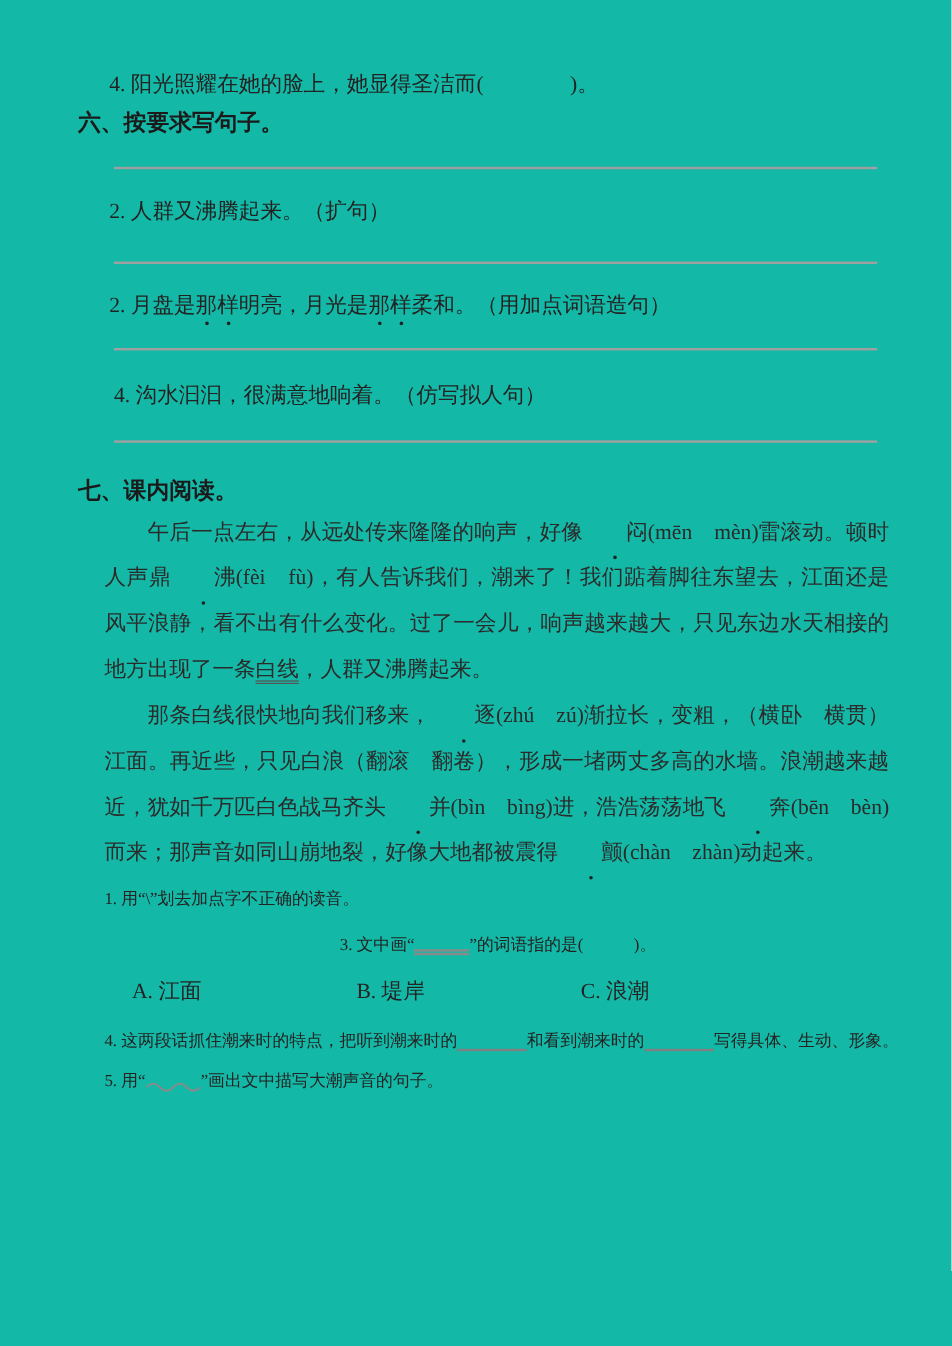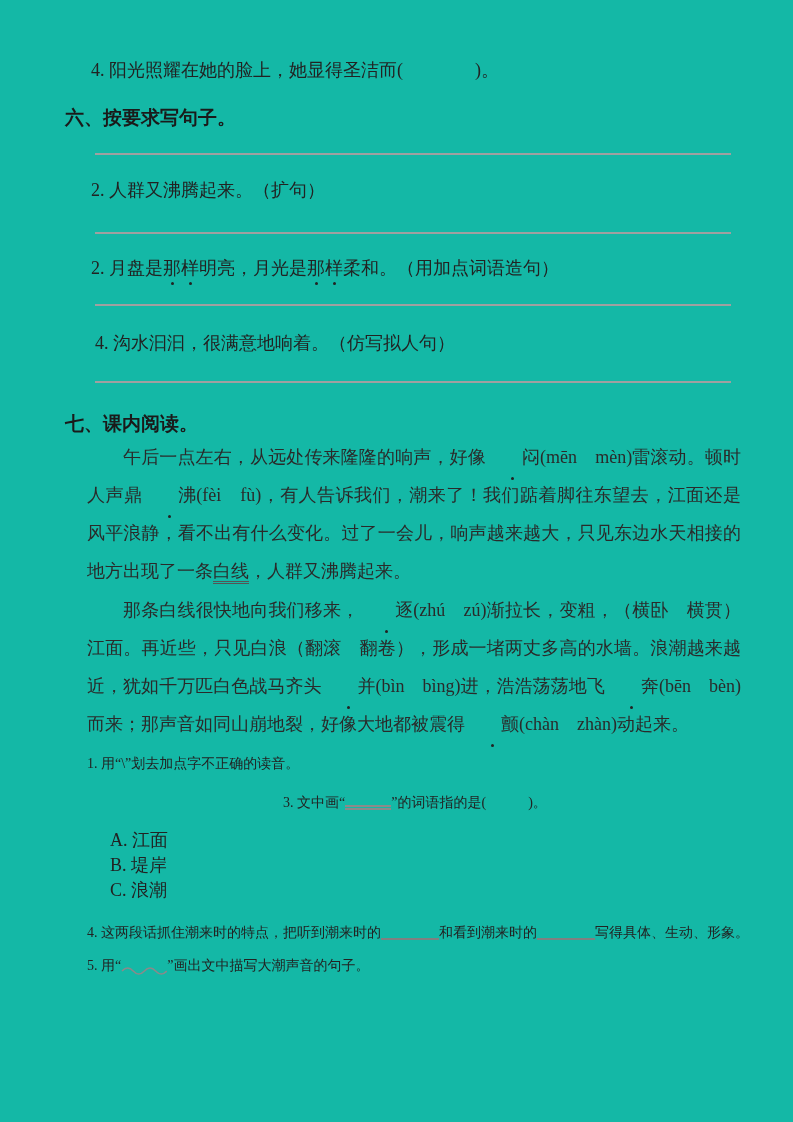--- a/index.html
+++ b/index.html
@@ -18,36 +18,36 @@
   .rq{margin-left:22px;font-size:14px;line-height:25px;}
   .rq4{line-height:40px;width:656px;padding-left:25px;text-indent:-25px;}
   .options{margin-left:45px;display:flex;font-size:18px;line-height:25px;}
   .opt-a,.opt-b{width:187px;}
 
   .footer{position:absolute;top:1090px;left:0;width:100%;text-align:center;
           font-size:15px;color:#333;letter-spacing:1px;}
 
   
   .b-prev{margin-top:0;}
-  .b-t6{margin-top:22px;}
+  .b-t6{margin-top:8px;font-family:Liberation Mono, monospace;}
   .b-i1{margin-top:19px;}
   .b-a1{margin-top:23px;}
   .b-i2{margin-top:23px;}
   .b-a2{margin-top:29px;}
   .b-i3{margin-top:22px;}
   .b-a3{margin-top:23px;}
   .b-i4{margin-top:25px;margin-left:30px;}
   .b-a4{margin-top:25px;}
   .b-t7{margin-top:28px;}
   .b-p1{margin-top:2px;}
   .b-p2{margin-top:1px;}
   .b-q1{margin-top:8px;}
   .b-q2{margin-top:21px;}
   .b-q3{margin-top:14px;text-align:center;}
-  .b-opts{margin-top:13px;flex-direction:column;}
+  .b-opts{margin-top:13px;}
   .b-q4{margin-top:10px;}
   .b-q5{margin-top:0;}
 
   
   .dotchar{position:relative;display:inline-block;}
   .dotchar::after{content:"";position:absolute;left:50%;margin-left:-1.5px;bottom:-4px;
                   width:3px;height:3px;border-radius:50%;background:#222;}
   .seg-dblu{border-bottom:3px double #555;}
   .seg-blank{display:inline-block;width:40px;height:1em;border-bottom:2px solid #808080;
              vertical-align:text-bottom;}

